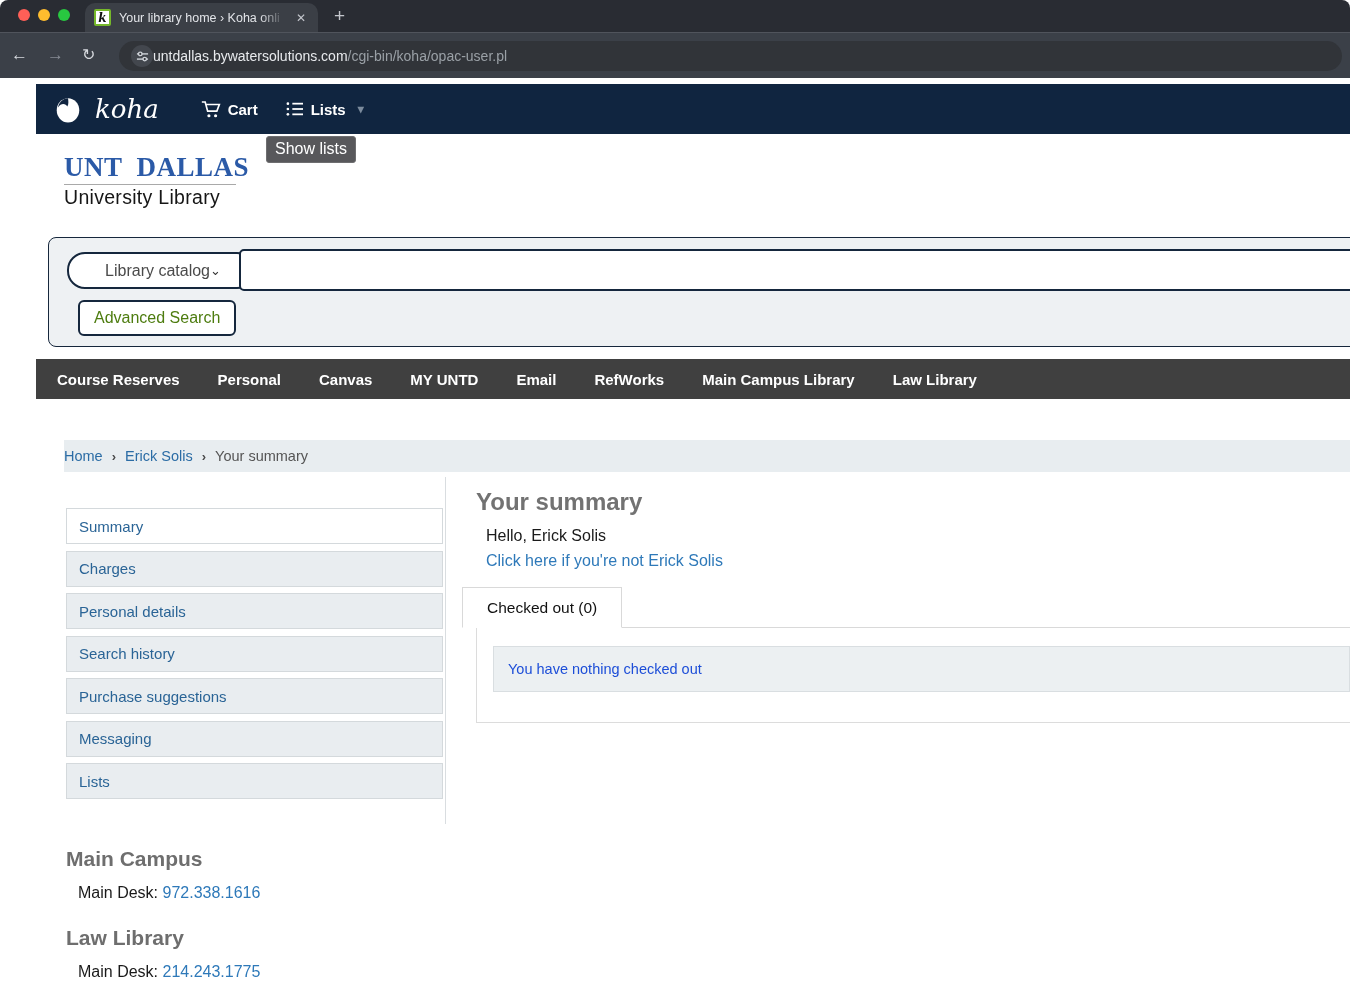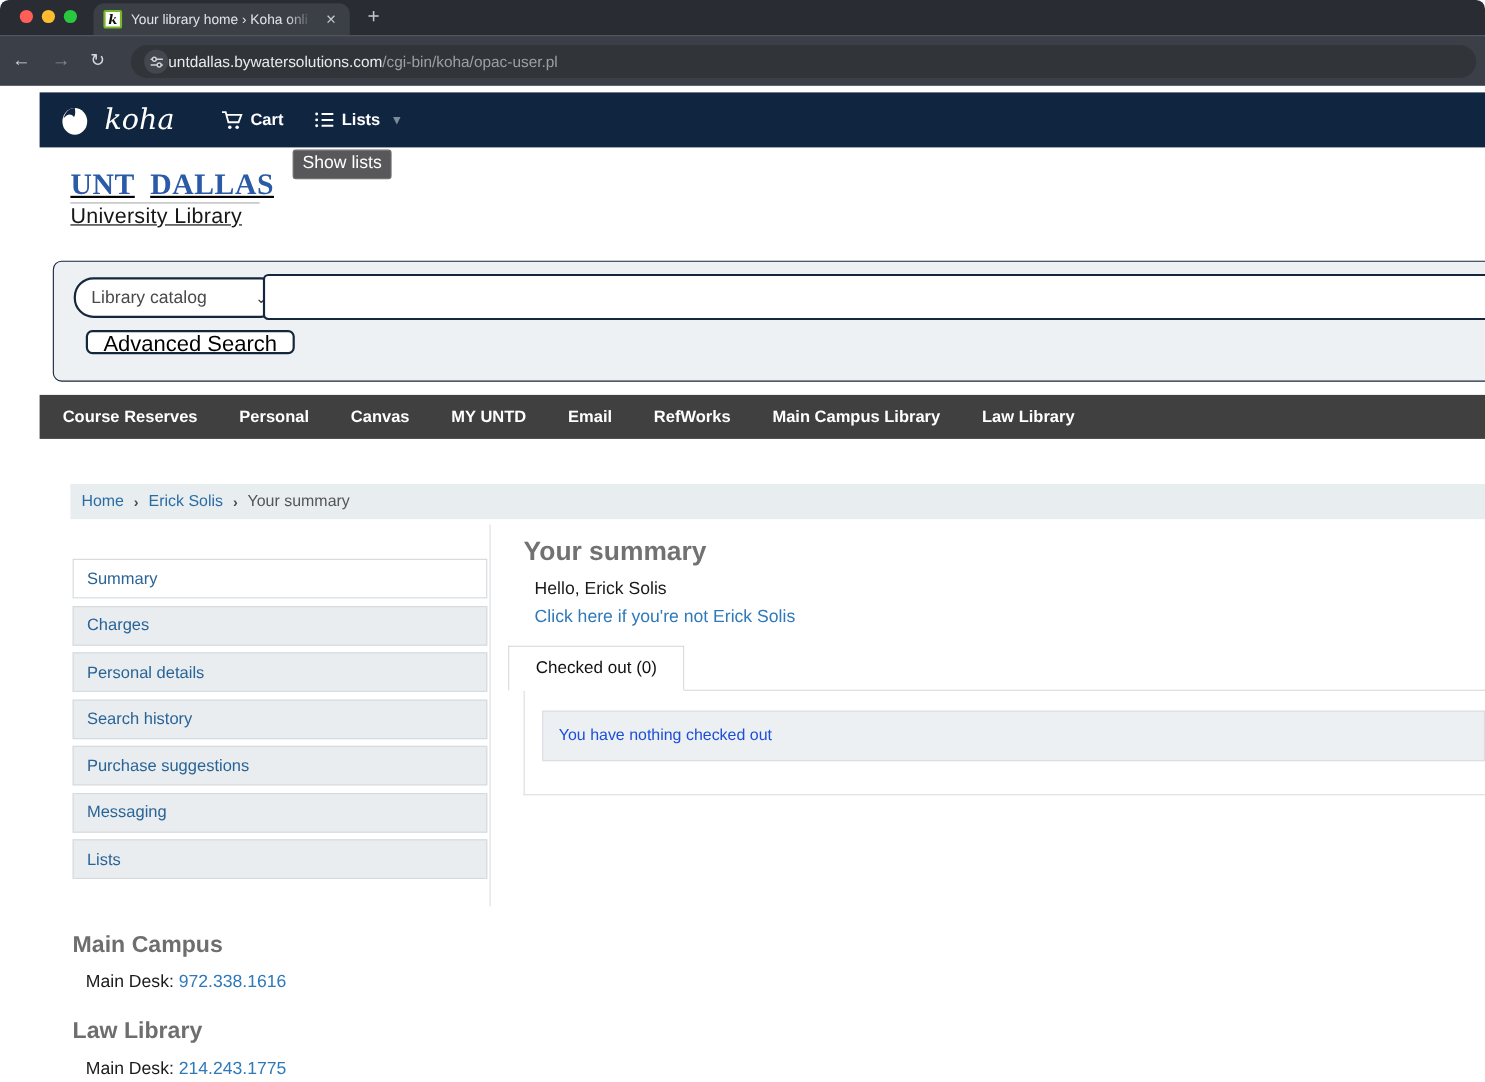--- a/index.html
+++ b/index.html
@@ -42,45 +42,45 @@
   .koha-logo { display:flex; align-items:center; margin-left:19px; gap:14px; }
   .koha-word { font:italic 26px "DejaVu Serif", serif; color:#fff; }
   .hdr-item { display:flex; align-items:center; gap:7px; font-weight:bold; font-size:15px; }
   .hdr-cart { margin-left:42px; }
   .hdr-lists { margin-left:28px; }
   .caret { color:#7c8b9d; font-size:12px; margin-left:5px; }
 
   .tooltip { position:absolute; left:266px; top:52px; background:#58585b; border:1px solid #6e6e70;
              color:#fff; font-size:16px; padding:3px 8px 4px; border-radius:3px; z-index:9; }
 
-  .unt-logo { margin:18px 0 0 64px; width:172px;text-decoration:underline; }
+  .unt-logo { margin:18px 0 0 64px; width:172px; }
   .unt-line1 { display:flex; align-items:center; font-family:"Liberation Serif", serif;
                color:#2b5aa7; font-size:27px; font-weight:600; letter-spacing:.5px; }
   .unt-divider { width:1px; height:21px; background:#8fa3c4; margin:0 7px; }
   .unt-rule { border-top:1px solid #a9a9a9; margin:1px 0 1px; }
   .unt-line2 { font-size:19.5px; color:#161616; font-weight:500; letter-spacing:.3px; }
 
   .search-panel { margin:28px 0 0 48px; width:1320px; height:110px; background:#eef1f3;
                   border:1px solid #16273c; border-radius:8px; position:relative; }
   .catalog-select { position:absolute; left:18px; top:14px; width:188px; height:37px; background:#fff;
                     border:2px solid #15273d; border-radius:18px; display:flex; align-items:center;
-                    padding:0 10px 0 14px; font-size:16px; color:#4a4a4a; justify-content:space-between; }
+                    padding:0 10px 0 14px; font-size:16px; color:#4a4a4a; justify-content:center; }
   .select-caret { font-size:13px; color:#333; }
   .search-input { position:absolute; left:190px; top:11px; width:1140px; height:42px; background:#fff;
                   border:2px solid #15273d; border-radius:5px; font-size:16px; padding:0 10px; }
-  .adv-btn { position:absolute; left:29px; top:62px; height:22px; padding:0 14px; background:#fff;
-             border:2px solid #15273d; border-radius:6px; font-size:20px; color:#000000;
+  .adv-btn { position:absolute; left:29px; top:62px; height:36px; padding:0 14px; background:#fff;
+             border:2px solid #15273d; border-radius:6px; font-size:16px; color:#4d7c0f;
              font-family:"Liberation Sans", sans-serif; }
 
   .navbar { margin:12px 0 0 36px; width:1346px; height:40px; background:#404040;
             display:flex; align-items:center; padding-left:21px; gap:38px; }
   .navbar a { color:#fff; font-weight:bold; font-size:15px; text-decoration:none; white-space:nowrap; }
 
   .breadcrumb { margin:41px 0 0 64px; width:1286px; height:32px; background:#e8edf0;
-                display:flex; align-items:center; padding-left:10px; font-size:14.5px; }
+                display:flex; align-items:center; padding-left:0; font-size:14.5px; }
   .crumb-link { color:#2b6ca5; text-decoration:none; }
   .crumb-sep { color:#4a4a4a; margin:0 9px; font-size:13px; font-weight:bold; }
   .crumb-current { color:#555; }
 
   .content { display:flex; margin-left:64px; margin-top:5px; }
   .sidebar { width:382px; border-right:1px solid #d9dde0; padding:31px 3px 18px 2px; min-height:340px; }
   .side-item { width:377px; height:36px; border:1px solid #d4d9dc; background:#e9edf0;
                display:flex; align-items:center; padding-left:12px; margin-bottom:6.5px;
                font-size:15px; color:#2a6496; }
   .side-item.active { background:#fff; }

